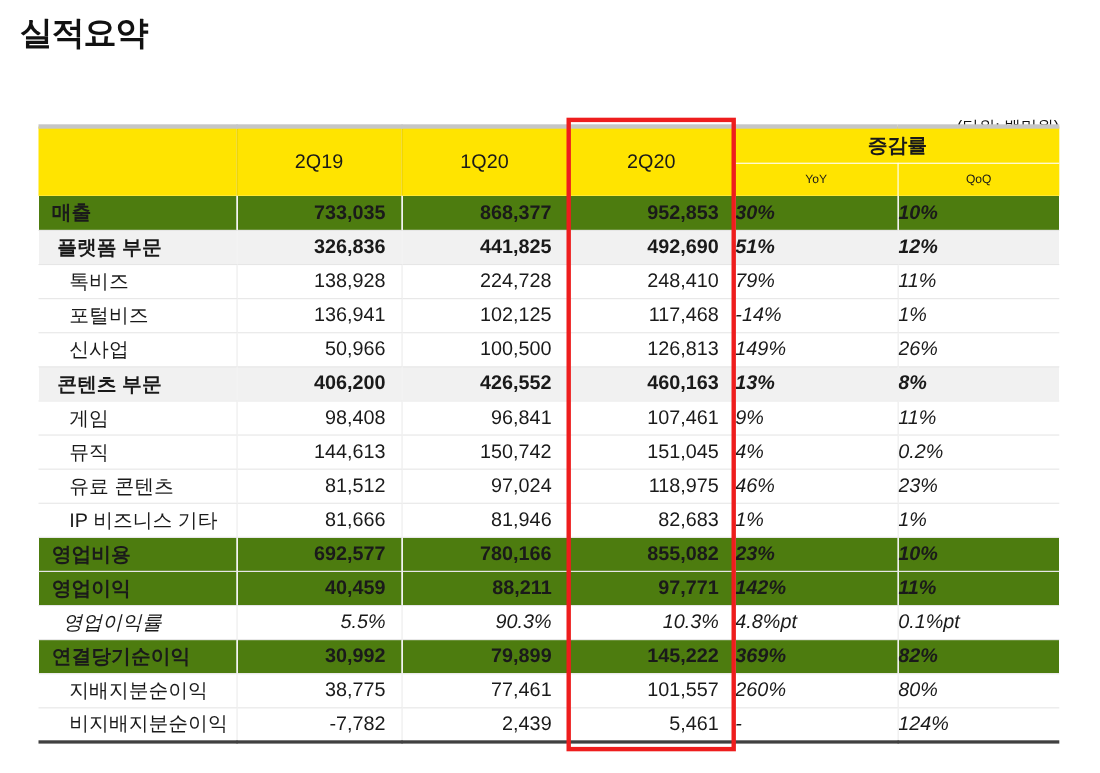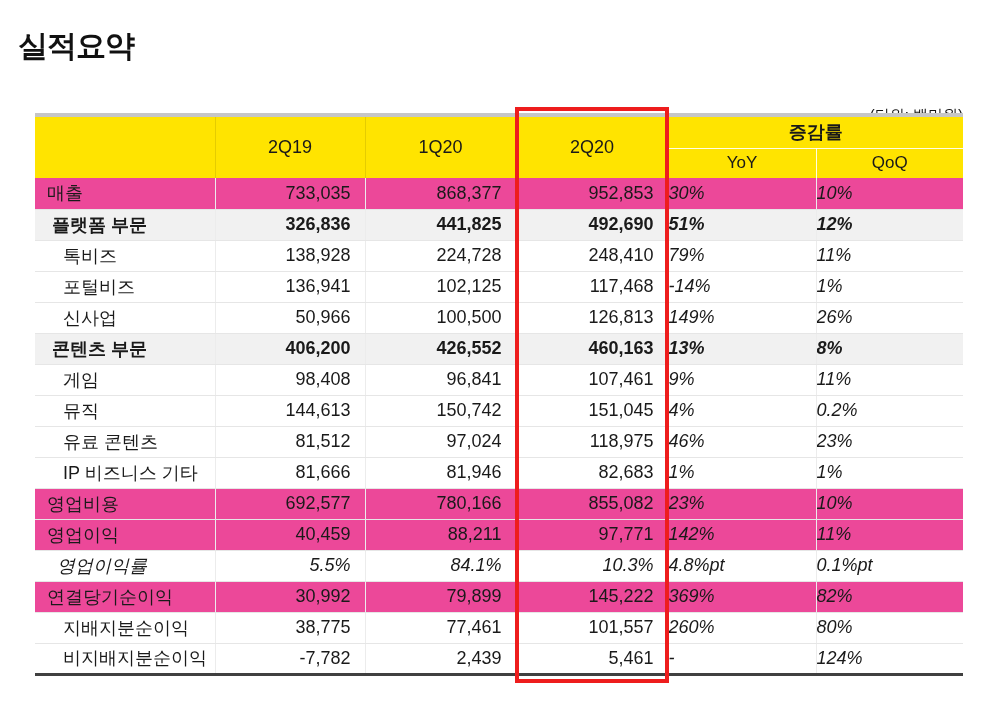--- a/index.html
+++ b/index.html
@@ -1,45 +1,45 @@
 <!DOCTYPE html>
 <html><head>
 <meta charset="utf-8">
 <style>
   * { margin:0; padding:0; box-sizing:border-box; }
   html,body { width:1000px; height:703px; background:#ffffff;
               font-family:"Liberation Sans","DejaVu Sans",sans-serif; color:#1a1a1a; }
   #page { position:relative; width:1000px; height:703px; overflow:hidden; background:#fff; }
 
-  .page-title { position:absolute; left:18px; top:26px; font-size:30px; font-weight:800;
+  .page-title { position:absolute; left:18px; top:10px; font-size:30px; font-weight:800;
                 letter-spacing:-1px; color:#111; }
   .unit-note  { position:absolute; right:37px; top:76px; font-size:15px; color:#111;margin-top:30px; }
 
   .tbl-wrap { position:absolute; left:35px; top:113px; width:928px; }
   table { width:928px; border-collapse:collapse; table-layout:fixed;
           border-top:4px solid #c6c6c6; border-bottom:3px solid #404040; }
 
   
   thead th { background:#ffe400; font-weight:400; font-size:18px; text-align:center;
              color:#191919; border-left:1px solid rgba(0,0,0,0.10); }
   thead tr:first-child th:first-child { border-left:none; }
   th.h-quarter { height:63px; vertical-align:middle; }
   th.h-change  { height:32px; font-weight:700; border-bottom:1px solid rgba(255,255,255,0.9); }
-  th.h-sub     { height:29px; font-size:17px; }
+  th.h-sub     { height:29px; font-size:11px; }
   th.h-sub.qoq { border-left:1px solid rgba(255,255,255,0.9); }
 
   
   tbody td { height:31px; font-size:18px; border-bottom:1px solid #e6e6e6;
              border-left:1px solid #ececec; white-space:nowrap; overflow:hidden; }
   tbody td:first-child { border-left:none; }
   td.label { text-align:left;  padding-left:12px; }
   td.num   { text-align:right; padding-right:14px; }
   td.pct   { text-align:left; padding-right:14px; font-style:italic; }
 
-  tr.row-major   td { background:#ec4899; font-weight:400; }
+  tr.row-major   td { background:#4d7c0f; font-weight:700; }
   tr.row-section td { background:#f1f1f1; font-weight:700; }
   tr.row-section td.label { padding-left:17px; }
   tr.row-detail  td { background:#ffffff; font-weight:400; }
   tr.row-detail  td.label { padding-left:28px; }
   tr.row-ratio   td { background:#ffffff; font-weight:400; font-style:italic; }
   tr.row-ratio   td.label { padding-left:22px; }
 
   
   .hl-box { position:absolute; left:480px; top:-6px; width:154px; height:576px;
             border:4px solid #ee1d1d; pointer-events:none; z-index:5; }
@@ -180,21 +180,21 @@
     <td class="num">40,459</td>
     <td class="num">88,211</td>
     <td class="num">97,771</td>
     <td class="pct">142%</td>
     <td class="pct">11%</td>
   </tr>
 
   <tr class="row-ratio">
     <td class="label">영업이익률</td>
     <td class="num">5.5%</td>
-    <td class="num">84.1%</td>
+    <td class="num">90.3%</td>
     <td class="num">10.3%</td>
     <td class="pct">4.8%pt</td>
     <td class="pct">0.1%pt</td>
   </tr>
 
   <tr class="row-major">
     <td class="label">연결당기순이익</td>
     <td class="num">30,992</td>
     <td class="num">79,899</td>
     <td class="num">145,222</td>

